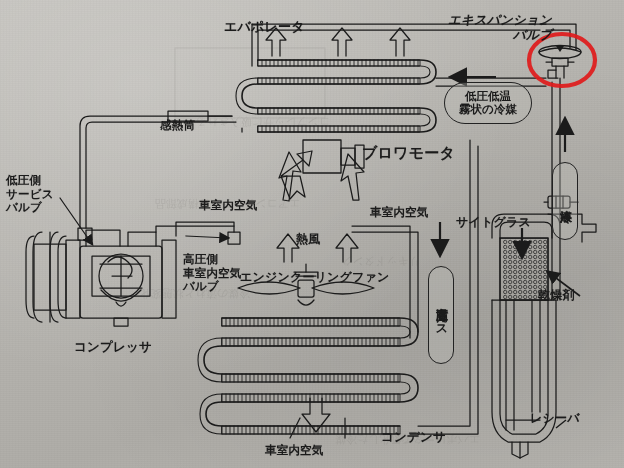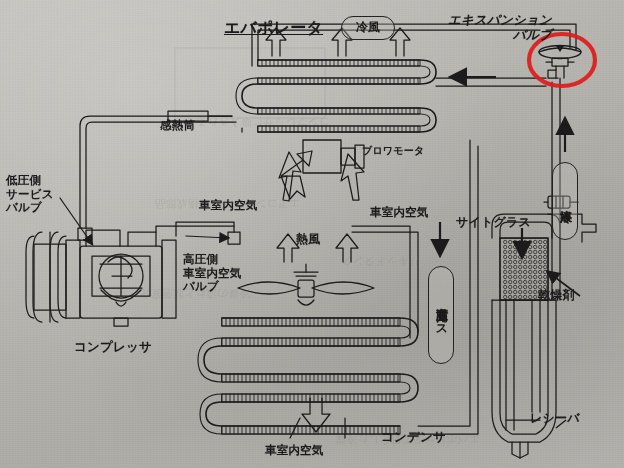--- a/index.html
+++ b/index.html
@@ -781,56 +781,58 @@
           <circle cx="545.2" cy="297" r="1.7"></circle>
           <rect x="500" y="238" width="48" height="62" fill="none" stroke="#1b1b1b" stroke-width="1.2"></rect>
         </g>
     </g>
   </svg>
 
   <svg class="layer" viewBox="0 0 624 468">
     <ellipse cx="562" cy="60" rx="33" ry="26" fill="none" stroke="#e01b1b" stroke-width="4.2" opacity="0.92"></ellipse>
   </svg>
 
-  <div class="lbl" style="left:224px;top:19px;font-size:16px;text-decoration:underline;">エバポレータ</div>
+  <div class="lbl" style="left:224px;top:19px;font-size:13px;">エバポレータ</div>
 
   <div class="lbl" style="left:434px;top:13px;font-size:12.5px;text-align:right;width:118px;font-style:italic;">エキスパンション
 バルブ</div>
 
   <div class="lbl" style="left:160px;top:91px;font-size:11.5px;margin-top:28px;">感熱筒</div>
 
-  <div class="lbl" style="left:362px;top:145px;font-size:10px;text-align:right;">ブロワモータ</div>
+  <div class="lbl" style="left:362px;top:145px;font-size:15px;text-align:right;">ブロワモータ</div>
 
   <div class="lbl" style="left:199px;top:199px;font-size:11.5px;">車室内空気</div>
 
   <div class="lbl" style="left:370px;top:206px;font-size:11.5px;">車室内空気</div>
 
   <div class="lbl" style="left:6px;top:174px;font-size:11.5px;">低圧側
 サービス
 バルブ</div>
 
   <div class="lbl" style="left:183px;top:253px;font-size:11.5px;">高圧側
 車室内空気
 バルブ</div>
 
   <div class="lbl" style="left:74px;top:340px;font-size:12.5px;text-align:center;">コンプレッサ</div>
 
+  <div class="lbl" style="left:240px;top:270px;font-size:12px;">エンジンクーリングファン</div>
 
   <div class="lbl" style="left:296px;top:232px;font-size:12px;">熱風</div>
 
   <div class="lbl" style="left:341px;top:430px;font-size:12.5px;margin-left:40px;">コンデンサ</div>
 
   <div class="lbl" style="left:265px;top:444px;font-size:11.5px;">車室内空気</div>
 
   <div class="lbl" style="left:456px;top:215px;font-size:12px;">サイトグラス</div>
 
   <div class="lbl" style="left:538px;top:288px;font-size:12px;text-align:right;">乾燥剤</div>
 
   <div class="lbl" style="left:530px;top:411px;font-size:12px;">レシーバ</div>
 
-  <div class="pill" style="left:341px;top:16px;width:52px;height:22px;font-size:12px;">冷風</div>
-
+
+  <div class="pill" style="left:444px;top:82px;width:86px;height:40px;font-size:11.5px;white-space:pre;">低圧低温
+霧状の冷媒</div>
 
   <div class="pill vert" style="left:552px;top:162px;width:24px;height:76px;font-size:12px;">液冷媒</div>
 
   <div class="pill vert" style="left:428px;top:266px;width:24px;height:96px;font-size:12px;">高温高圧ガス</div>
 
 </div>
 
 </body></html>

